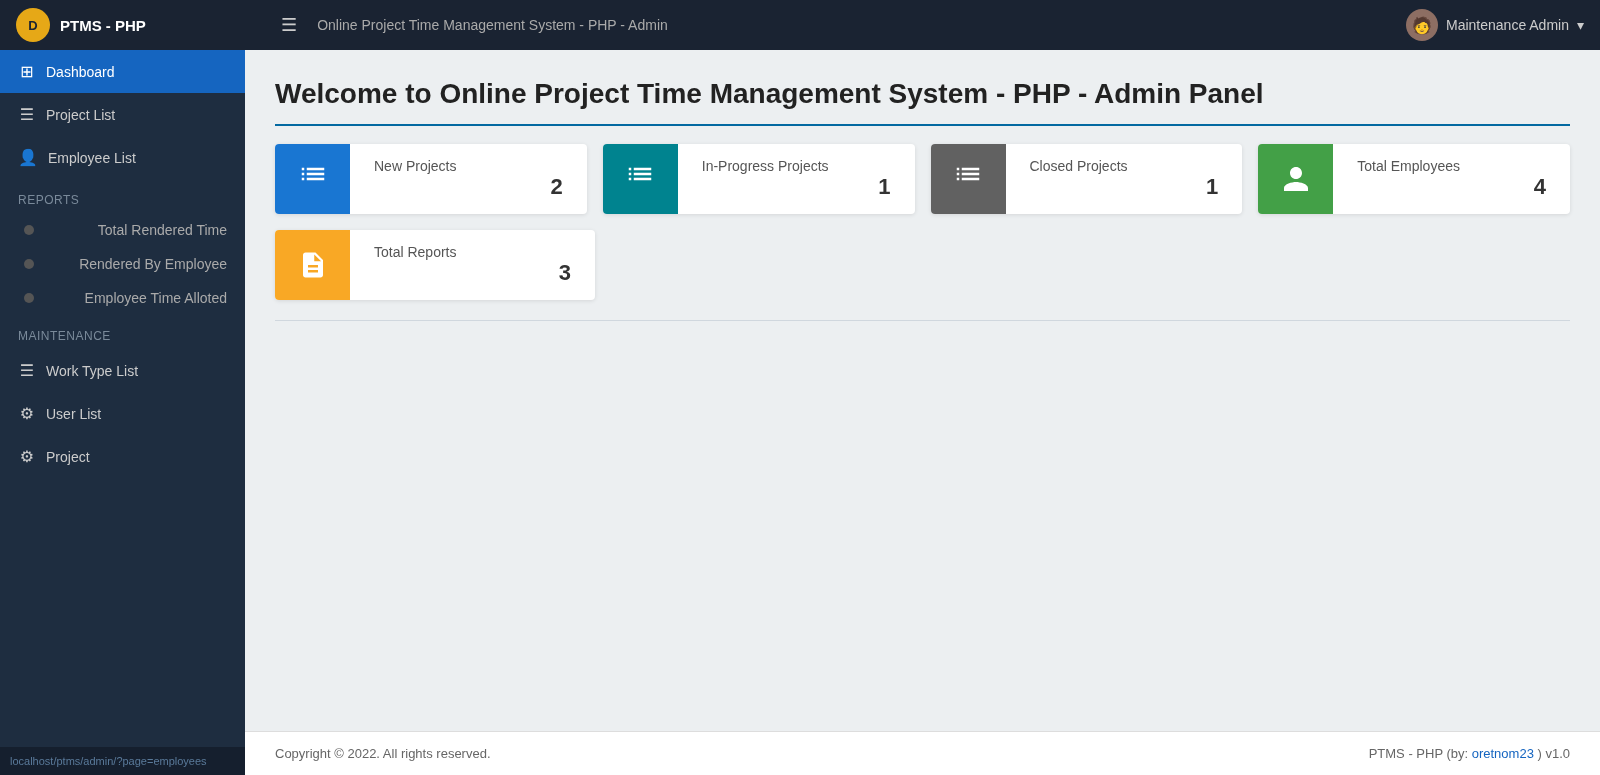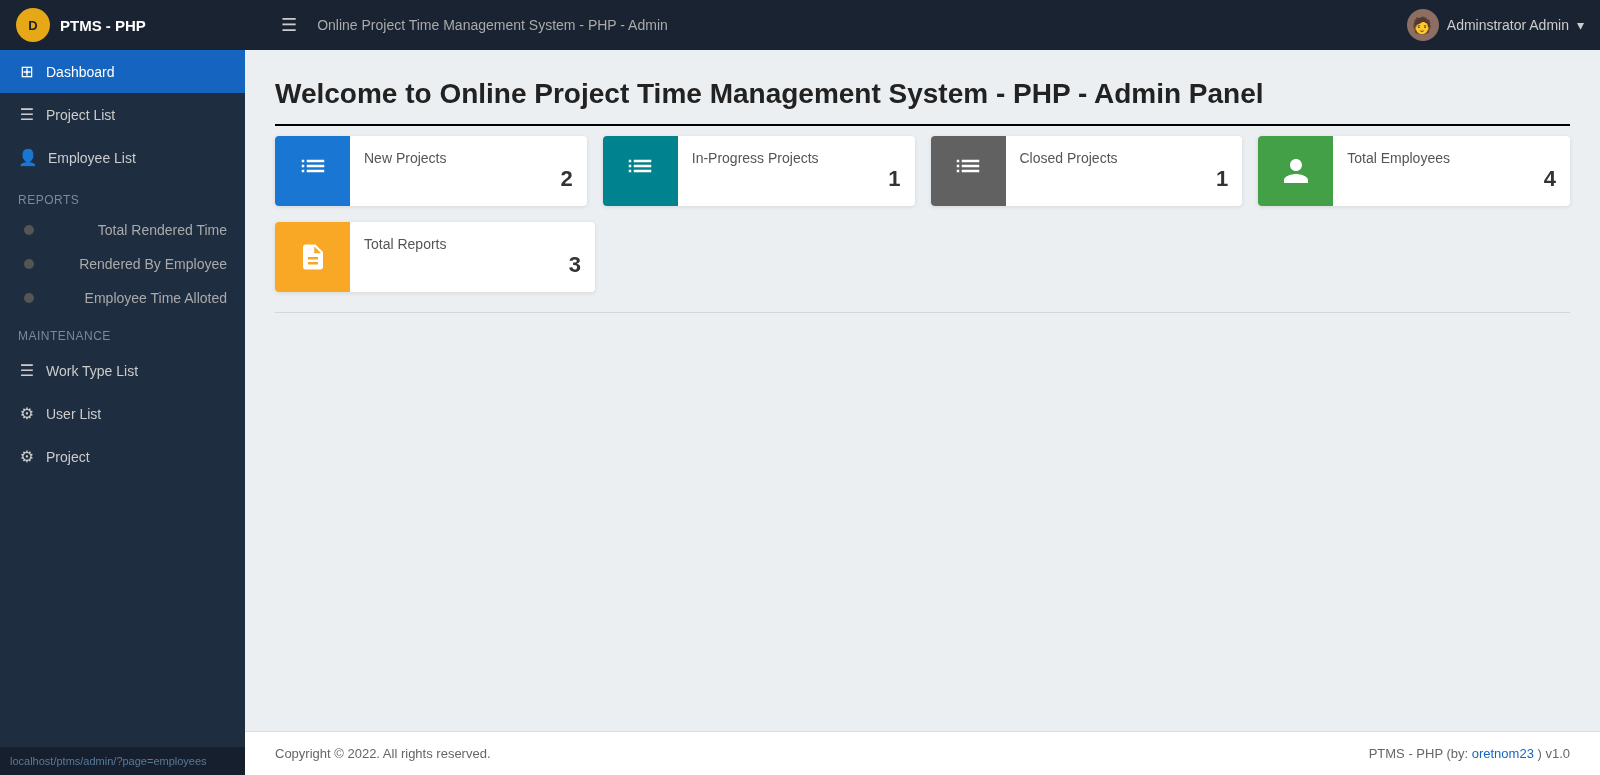--- a/index.html
+++ b/index.html
@@ -134,23 +134,23 @@
       flex-direction: column;
     }
     .main-content {
       flex: 1;
       padding: 28px 30px 20px;
     }
     .page-title {
       font-size: 28px;
       font-weight: bold;
       color: #222;
-      margin-bottom: 10px;
+      margin-bottom: 18px;
       padding-bottom: 14px;
-      border-bottom: 2px solid #000000;
+      border-bottom: 2px solid #0369a1;
     }
 
     
     .cards-row {
       display: flex;
       gap: 16px;
       margin-bottom: 16px;
       flex-wrap: wrap;
     }
     .card {
@@ -172,21 +172,21 @@
       font-size: 26px;
       color: #fff;
       flex-shrink: 0;
     }
     .card-icon-box.blue { background: #1976d2; }
     .card-icon-box.teal { background: #00838f; }
     .card-icon-box.gray { background: #616161; }
     .card-icon-box.green { background: #43a047; }
     .card-icon-box.yellow { background: #f9a825; }
     .card-body {
-      padding: 14px 14px;
+      padding: 14px 24px;
       flex: 1;
       display: flex;
       flex-direction: column;
       justify-content: space-between;
     }
     .card-label {
       font-size: 14px;
       color: #555;
       font-weight: 500;
     }
@@ -225,21 +225,21 @@
   <div class="topbar-brand">
     <div class="brand-logo">
       <span>D</span>
     </div>
     <span>PTMS - PHP</span>
   </div>
   <button class="topbar-toggle">☰</button>
   <span class="topbar-title">Online Project Time Management System - PHP - Admin</span>
   <div class="topbar-user">
     <div class="user-avatar">🧑</div>
-    <span>Adminstrator Admin</span>
+    <span>Maintenance Admin</span>
     <span>▾</span>
   </div>
 </div>
 
 <div class="layout">
 
   <nav class="sidebar">
 
     <a class="sidebar-item active">
       <span class="icon">⊞</span>

